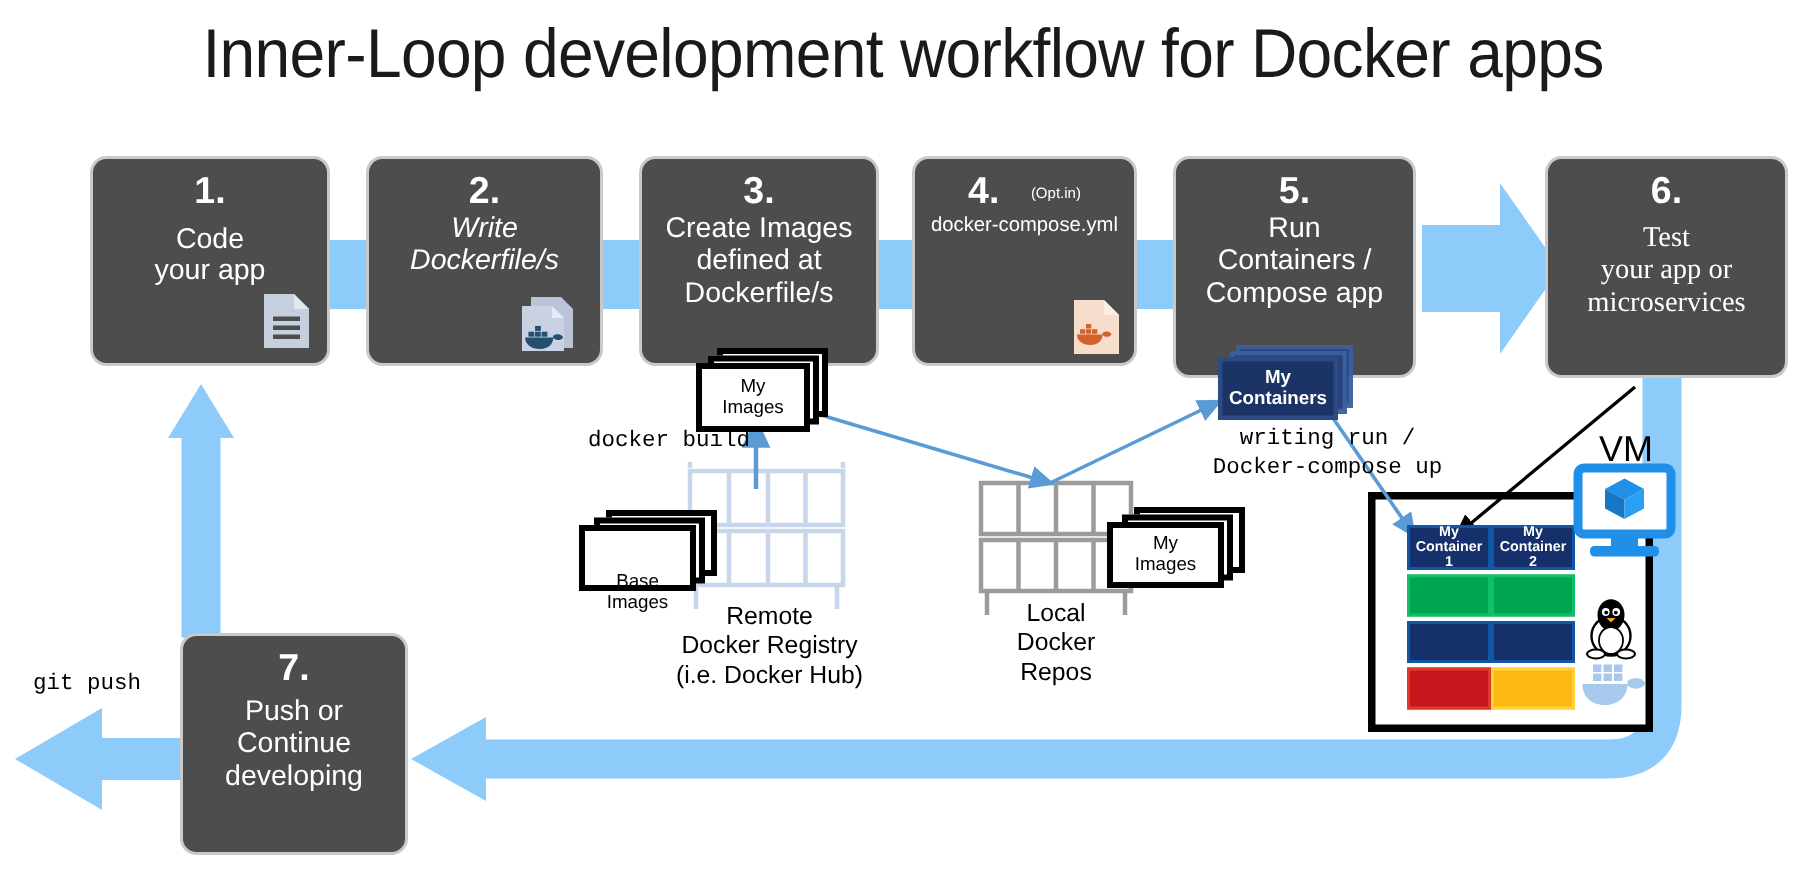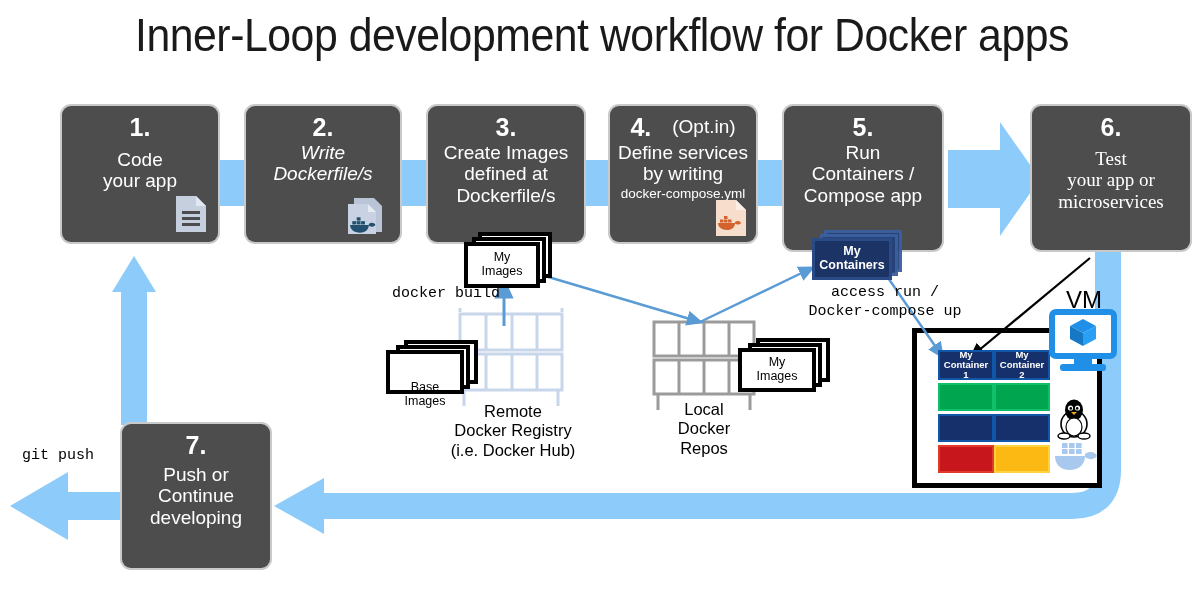--- a/index.html
+++ b/index.html
@@ -38,21 +38,21 @@
     text-align: center;
     box-sizing: border-box;
     padding-top: 8px;
     z-index: 6;
   }
   .step .num {
     font-size: 25px; font-weight: bold; line-height: 1.08;
     display: inline-block;
   }
   .step .optin {
-    font-size: 19px; font-weight: normal; display: inline-block;
+    font-size: 10px; font-weight: normal; display: inline-block;
     vertical-align: 3px; margin-left: 21px;
   }
   .step .body {
     font-size: 19px; line-height: 1.13; font-weight: normal;
     padding: 1px 4px 0 4px;
   }
   .step .sub {
     font-size: 13.5px; line-height: 1.2; margin-top: 1px;
     font-family: "Liberation Sans", sans-serif;
   }
@@ -229,22 +229,20 @@
     </div>
     <div class="body" style="white-space:pre-line;">Create Images
 defined at
 Dockerfile/s</div>
   </div>
 
   <div class="step" style="left:610px; top:106px; width:146px; height:136px;">
     <div>
       <span class="num">4.</span><span class="optin">(Opt.in)</span>
     </div>
-    <div class="body" style="white-space:pre-line;">Define services
-by writing</div>
     <div class="sub">docker-compose.yml</div>
     <span class="boxicon" style="right:8px; bottom:4px;">
       <svg width="34" height="40" viewBox="0 0 34 40">
         <path d="M2,2 h20 l10,10 v26 h-30 z" fill="#f6ddcc"></path>
         <path d="M22,2 l10,10 h-10 z" fill="#fbeee4"></path>
         <g transform="translate(3,15) scale(0.50)">
           <rect x="6" y="13" width="7" height="6" fill="#d2622e"></rect>
           <rect x="14" y="13" width="7" height="6" fill="#d2622e"></rect>
           <rect x="22" y="13" width="7" height="6" fill="#d2622e"></rect>
           <rect x="14" y="6" width="7" height="6" fill="#d2622e"></rect>
@@ -363,21 +361,21 @@
 Docker
 Repos</div>
 
   <div class="chip-navy-back" style="left:824px; top:230px; width:78px; height:42px;"></div>
   <div class="chip-navy-back" style="left:820px; top:234px; width:78px; height:42px;"></div>
   <div class="chip chip-navy" style="left:812px; top:238px; width:80px; height:42px;">
     <span style="white-space:pre-line;">My
 Containers</span>
   </div>
 
-  <div class="mono" style="left:790px; top:284px; width:190px; white-space:pre-line;">access run /
+  <div class="mono" style="left:790px; top:284px; width:190px; white-space:pre-line;">writing run /
 Docker-compose up</div>
 
 
   <div class="mono" style="left:22px; top:447px; width:110px; text-align:left;">git push</div>
 
   <div class="cap cap-vm" style="left:1056px; top:286px; width:56px;">VM</div>
 
   <span class="boxicon" style="left:1046px; top:310px; z-index:7;">
     <svg width="74" height="64" viewBox="0 0 74 64">
       <rect x="6" y="2" width="62" height="44" rx="4" fill="#ffffff" stroke="#1f8fe8" stroke-width="6"></rect>

